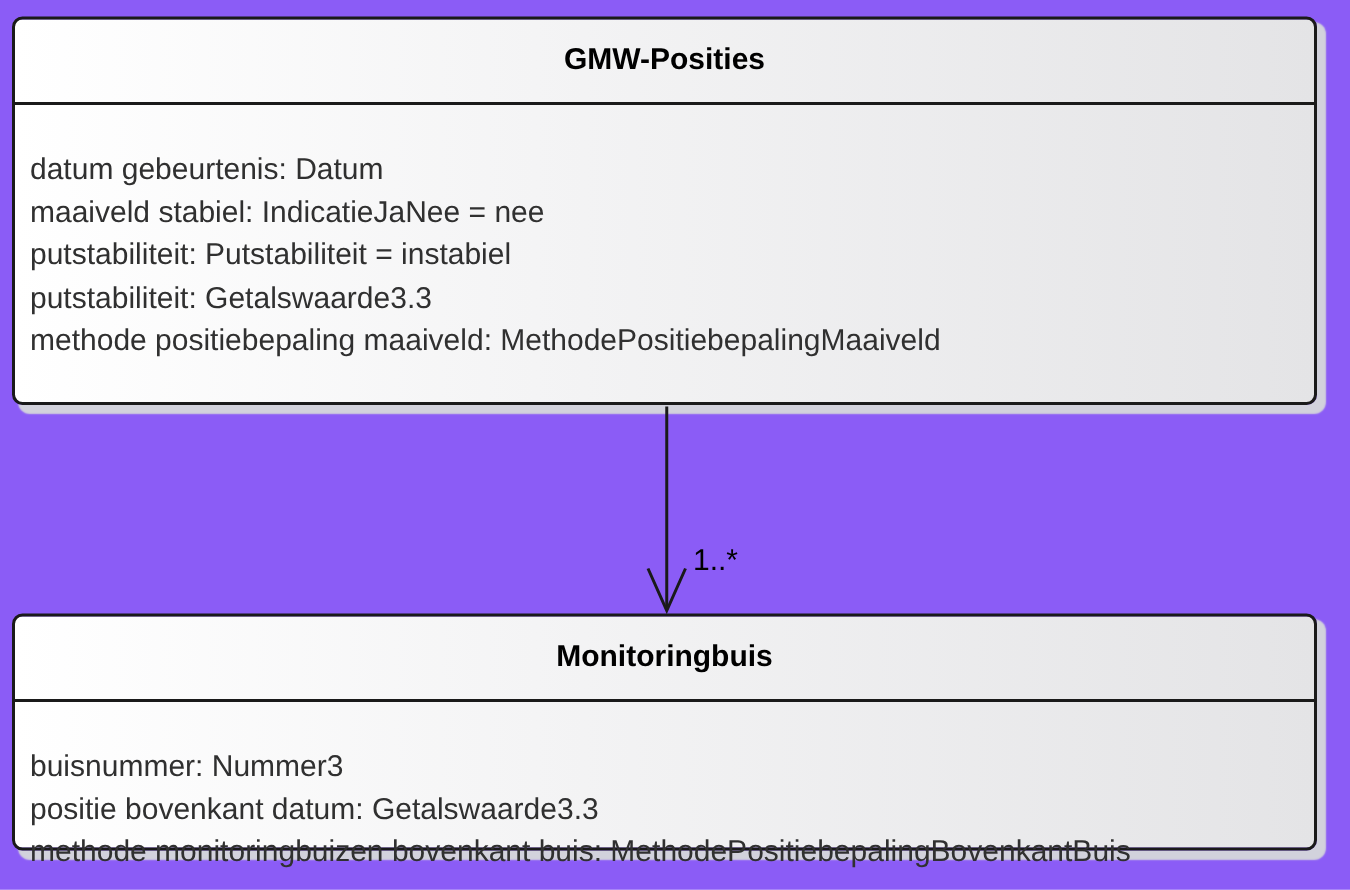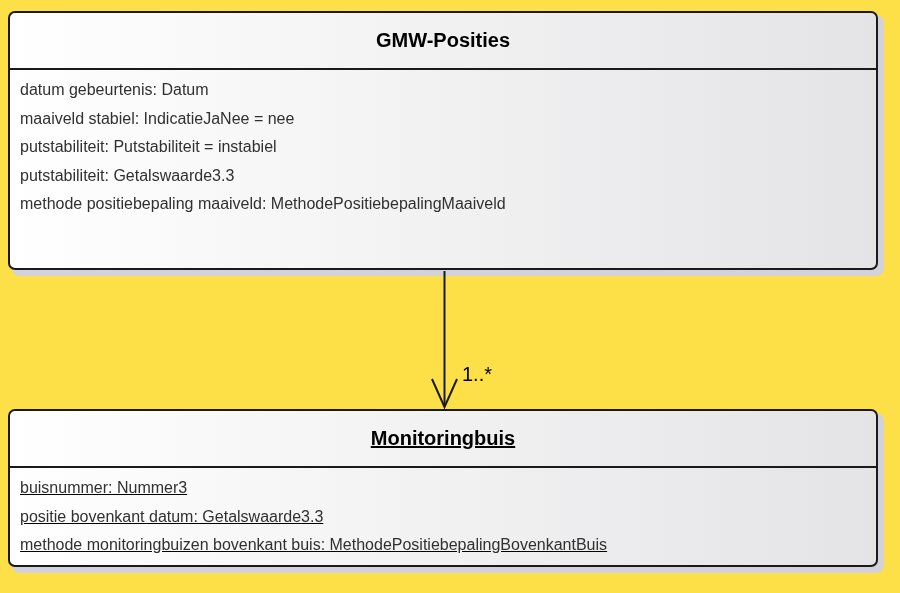--- a/index.html
+++ b/index.html
@@ -5,51 +5,52 @@
   * { box-sizing: border-box; }
   html, body { margin: 0; padding: 0; }
   body {
     width: 900px; height: 593px;
     background: #ffffff;
     font-family: "Liberation Sans", "DejaVu Sans", sans-serif;
   }
   .canvas {
     position: relative;
     width: 900px; height: 593px;
-    background: #fde047;
+    background: #8b5cf6;
     overflow: hidden;
   }
   .uml-class {
     position: absolute;
     left: 8px;
     width: 870px;
     border: 2px solid #1a1a1a;
     border-radius: 7px;
     background: linear-gradient(90deg, #ffffff 0%, #f4f4f5 40%, #e4e4e6 100%);
     box-shadow: 5px 5px 1px 1px #d2d2dc;
   }
   #class-gmw-posities { top: 11px; height: 259px; }
-  #class-monitoringbuis { top: 409px; height: 158px; text-decoration: underline; }
+  #class-monitoringbuis { top: 409px; height: 158px; }
   .class-header {
     height: 57px;
     border-bottom: 2px solid #1a1a1a;
     display: flex;
     align-items: center;
     justify-content: center;
     font-size: 20px;
     font-weight: bold;
     color: #000000;
   }
   .class-attrs {
     padding: 6px 10px 0 10px;
-    font-size: 16px;
+    font-size: 20px;
     line-height: 28.5px;
     color: #303030;
     white-space: nowrap;
     overflow: hidden;
+    margin-top: 23px;
   }
   .assoc-svg {
     position: absolute;
     left: 0; top: 0;
     width: 900px; height: 593px;
     pointer-events: none;
   }
   .assoc-svg line, .assoc-svg polyline { pointer-events: stroke; }
   .multiplicity {
     position: absolute;

